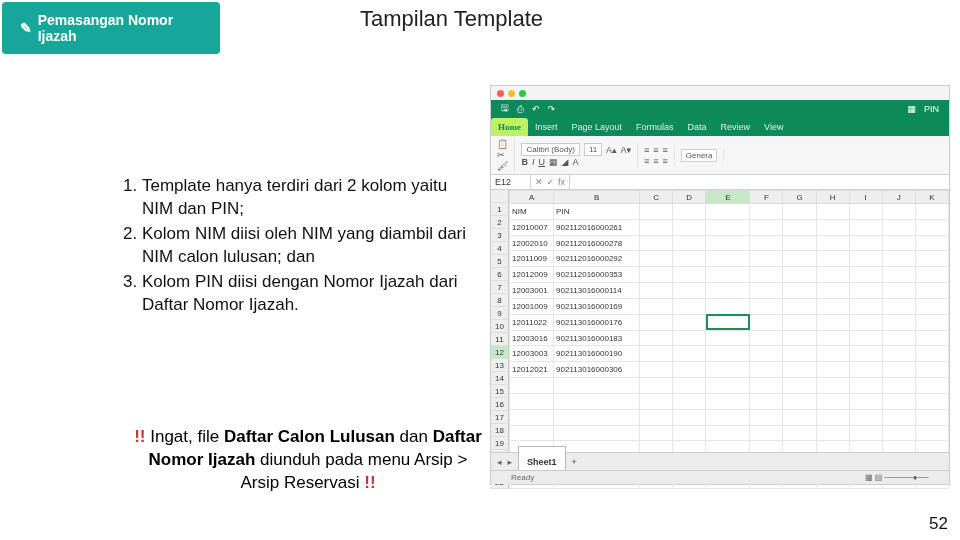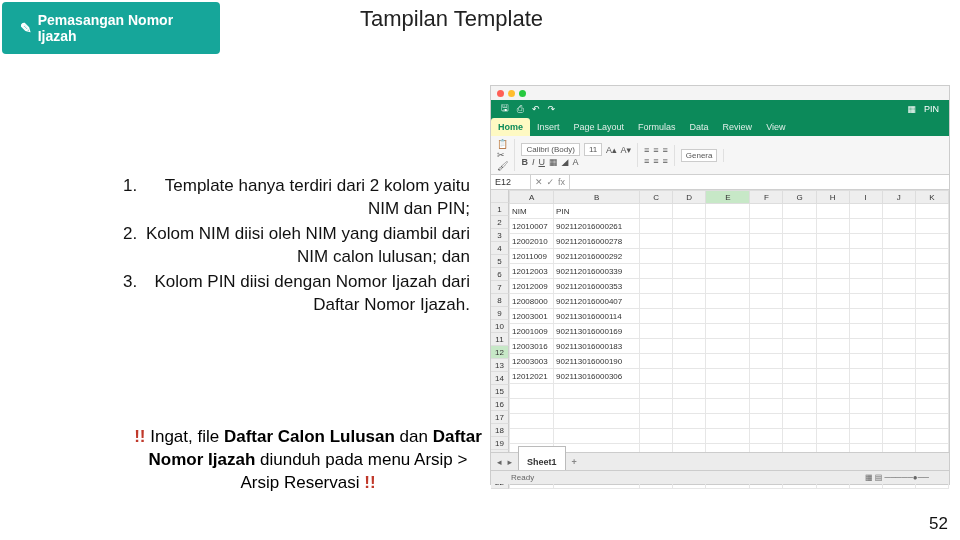--- a/index.html
+++ b/index.html
@@ -5,38 +5,38 @@
   * { box-sizing: border-box; margin: 0; padding: 0; }
   body { width: 960px; height: 540px; background: #fff; font-family: "Segoe UI", Arial, sans-serif; position: relative; overflow: hidden; }
 
   .badge { position: absolute; top: 2px; left: 2px; background: #16a69a; color: #fff; padding: 10px 18px; border-radius: 4px; font-size: 14px; font-weight: 700; display: flex; align-items: center; gap: 6px; width: 218px; }
   .badge .pencil { display: inline-block; }
 
   .title { position: absolute; top: 6px; left: 360px; font-size: 22px; color: #222; }
 
   .instructions { position: absolute; top: 175px; left: 120px; width: 350px; font-size: 17px; line-height: 1.35; color: #111; }
   .instructions ol { list-style: decimal; padding-left: 22px; }
-  .instructions li { margin-bottom: 2px; text-align: right; }
+  .instructions li { margin-bottom: 2px; }
 
   .reminder { position: absolute; top: 426px; left: 100px; width: 360px; font-size: 17px; line-height: 1.35; text-align: center; margin-left: 28px; }
   .reminder .bang { color: #c0392b; font-weight: 700; }
   .reminder b { font-weight: 700; }
 
   .pagenum { position: absolute; bottom: 6px; right: 12px; font-size: 17px; color: #111; margin-top: 15px; }
 
   
   .excel { position: absolute; top: 85px; left: 490px; width: 460px; height: 400px; border: 1px solid #ccc; background: #fff; font-family: Arial, sans-serif; }
   .excel .traffic { height: 14px; display:flex; align-items:center; gap:4px; padding-left:6px; background:#f4f4f4; }
   .excel .dot { width:7px; height:7px; border-radius:50%; }
   .dot.red{background:#ff5f56}.dot.yellow{background:#ffbd2e}.dot.green{background:#27c93f}
   .excel .qat { background:#0c8a5a; height:18px; display:flex; align-items:center; gap:10px; padding:0 10px; color:#fff; font-size:9px; justify-content: space-between; }
   .excel .qat-left, .excel .qat-right { display:flex; gap:8px; align-items:center; }
   .excel .tabs { background:#0c8a5a; display:flex; font-size:9px; color:#dfeee8; }
   .excel .tabs .tab { padding:4px 7px; }
-  .excel .tabs .tab.active { background:#fef9c3; color:#0c8a5a; font-weight:bold; border-radius:3px 3px 0 0; }
+  .excel .tabs .tab.active { background:#bef264; color:#0c8a5a; font-weight:bold; border-radius:3px 3px 0 0;font-family:Liberation Serif, serif; }
   .excel .ribbon { background:#f6f6f6; border-bottom:1px solid #d0d0d0; display:flex; padding:3px 6px; gap:6px; font-size:8px; color:#555; align-items:center; }
   .ribbon .group { display:flex; flex-direction:column; gap:1px; border-right:1px solid #e0e0e0; padding-right:6px; }
   .ribbon .row { display:flex; gap:4px; align-items:center; }
   .ribbon .fontname { border:1px solid #ccc; padding:1px 4px; background:#fff; font-size:8px; }
   .ribbon .iconbtn { color:#555; font-size:9px; }
   .excel .fxbar { display:flex; border-bottom:1px solid #d0d0d0; font-size:9px; }
   .fxbar .cellref { width:40px; border-right:1px solid #d0d0d0; padding:2px 4px; color:#333; }
   .fxbar .fxicons { display:flex; gap:4px; padding:2px 4px; border-right:1px solid #d0d0d0; color:#888; }
   .fxbar .fxinput { flex:1; padding:2px 4px; }
   .excel .grid { display:flex; font-size:8px; color:#333; }
@@ -253,77 +253,64 @@
             <td></td>
             <td></td>
             <td></td>
             <td></td>
             <td></td>
             <td></td>
             <td></td>
             <td></td>
           </tr>
           <tr>
-            <td>12012003</td>
-            <td>902112016000339</td>
-            <td></td>
-            <td></td>
-            <td></td>
-            <td></td>
-            <td></td>
-            <td></td>
-            <td></td>
-            <td></td>
-            <td></td>
-          </tr>
-          <tr>
             <td>12012009</td>
             <td>902112016000353</td>
             <td></td>
             <td></td>
             <td></td>
             <td></td>
             <td></td>
             <td></td>
             <td></td>
             <td></td>
             <td></td>
           </tr>
           <tr>
-            <td>12008000</td>
-            <td>902112016000407</td>
-            <td></td>
-            <td></td>
-            <td></td>
-            <td></td>
-            <td></td>
-            <td></td>
-            <td></td>
-            <td></td>
-            <td></td>
-          </tr>
-          <tr>
             <td>12003001</td>
             <td>902113016000114</td>
             <td></td>
             <td></td>
             <td></td>
             <td></td>
             <td></td>
             <td></td>
             <td></td>
             <td></td>
             <td></td>
           </tr>
           <tr>
             <td>12001009</td>
             <td>902113016000169</td>
             <td></td>
             <td></td>
             <td></td>
+            <td></td>
+            <td></td>
+            <td></td>
+            <td></td>
+            <td></td>
+            <td></td>
+          </tr>
+          <tr>
+            <td>12011022</td>
+            <td>902113016000176</td>
+            <td></td>
+            <td></td>
+            <td class="sel"></td>
             <td></td>
             <td></td>
             <td></td>
             <td></td>
             <td></td>
             <td></td>
           </tr>
           <tr>
             <td>12003016</td>
             <td>902113016000183</td>

